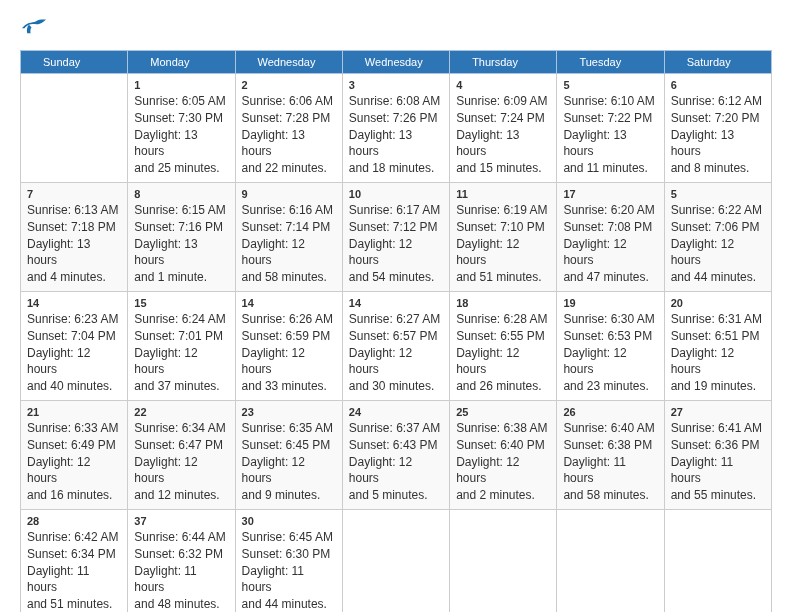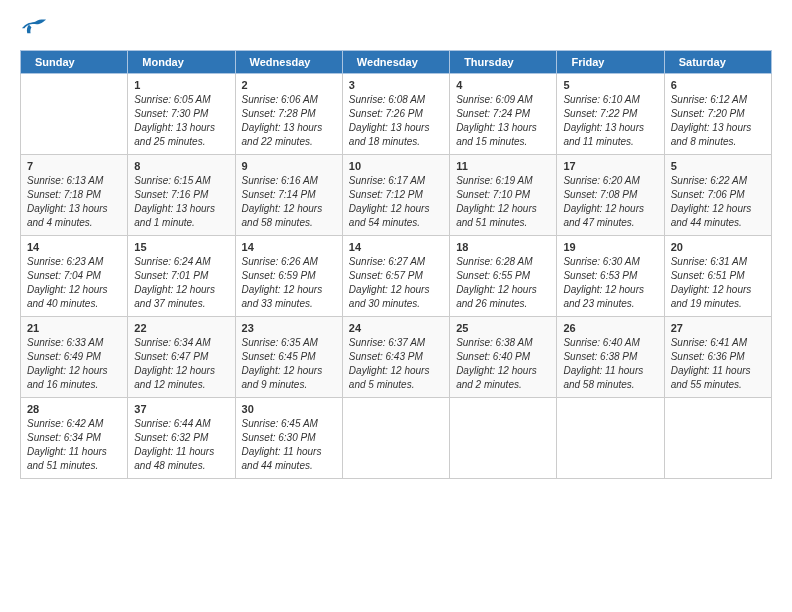--- a/index.html
+++ b/index.html
@@ -54,47 +54,46 @@
     }
     table {
       width: 100%;
       border-collapse: collapse;
       table-layout: fixed;
     }
     thead tr th {
       background-color: #2e75b6;
       color: #fff;
       font-size: 11px;
-      font-weight: bold;
+      font-weight: normal;
       text-align: left;
-      padding: 5px 14px;
+      padding: 5px 22px;
       border: 1px solid #aac4e0;
     }
     tbody tr td {
       vertical-align: top;
       font-size: 9.5px;
       color: #333;
       padding: 5px 6px;
       border: 1px solid #ccc;
       height: 76px;
     }
     tbody tr:nth-child(even) td {
       background-color: #f9f9f9;
     }
     .day-num {
       font-weight: bold;
       font-size: 11px;
       display: block;
       margin-bottom: 2px;
     }
     .day-info {
-      font-size: 10px;
+      font-size: 12px;
       color: #333;
       line-height: 1.4;
-      font-style: italic;
     }
     .empty-cell {
       background: #fff;
     }
   </style>
 </head>
 <body>
 
 <div class="page">
   <div class="header">
@@ -115,21 +114,21 @@
   </div>
 
   <table>
     <thead>
       <tr>
       <th>Sunday</th>
           <th>Monday</th>
           <th>Wednesday</th>
           <th>Wednesday</th>
           <th>Thursday</th>
-          <th>Friday</th>
+          <th>Tuesday</th>
           <th>Saturday</th>
         </tr>
     </thead>
     <tbody id="calendar-body">
     <tr>
           <td class="empty-cell"></td>
           <td>
             <span class="day-num">1</span>
             <div class="day-info">Sunrise: 6:05 AM<br>Sunset: 7:30 PM<br>Daylight: 13 hours<br>and 25 minutes.</div>
           </td>

